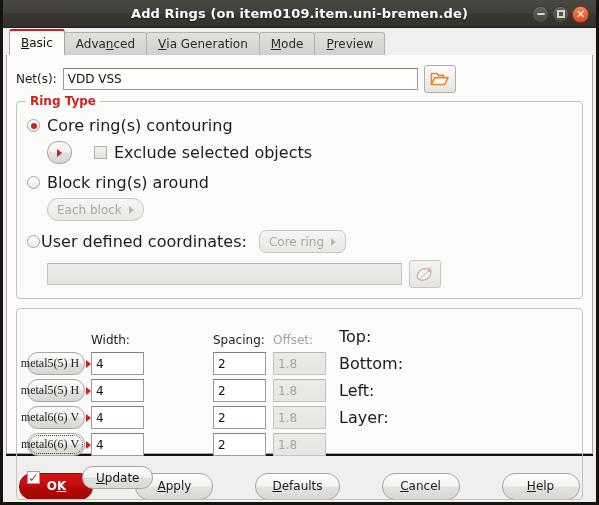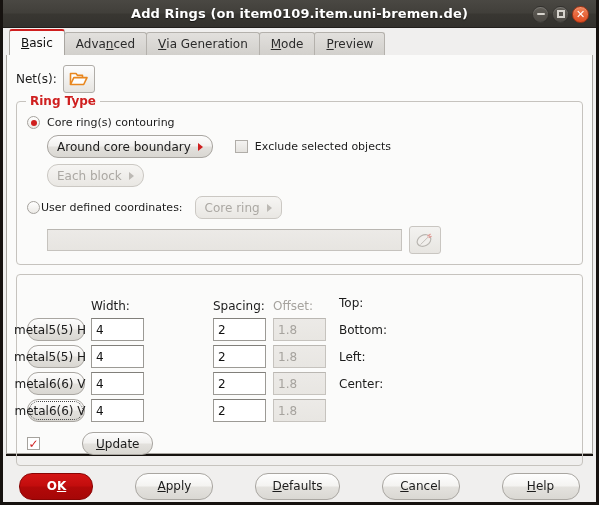--- a/index.html
+++ b/index.html
@@ -212,21 +212,21 @@
   .checkbox.off {
     background: linear-gradient(to bottom, #f4f3f1, #e4e2de);
     border-color: #b0ada8;
   }
   .checkbox .tick {
     color: #cf1f1f;
     font-size: 12px;
     line-height: 12px;
     font-weight: bold;
   }
-  .opt-label { font-size: 11px; color: #1c1c1c; }
+  .opt-label { font-size: 16px; color: #1c1c1c; }
 
   
   .combo {
     height: 23px;
     padding: 0 9px;
     background: linear-gradient(to bottom, #fdfdfd 0%, #f2f1ef 48%, #e3e1dd 52%, #d9d7d2 100%);
     border: 1px solid #a9a6a1;
     border-radius: 11px;
     display: inline-flex;
     align-items: center;
@@ -279,25 +279,25 @@
   }
   .cfg-head {
     font-size: 12px;
     color: #1c1c1c;
     text-align: center;
     height: 20px;
     display: flex; align-items: flex-end; justify-content: center;
   }
   .cfg-head.dim { color: #a6a39e; }
   .cfg-rowlabel {
-    font-size: 12px;
+    font-size: 16px;
     color: #1c1c1c;
     text-align: left;
   }
-  .cfg-grid .combo { width: 100%; }
+  .cfg-grid .combo { width: 100%; font-family: Liberation Serif, serif; }
   .num-input {
     height: 23px;
     width: 53px;
     background: #ffffff;
     border: 1px solid #9c9a95;
     border-top-color: #817f7a;
     font-size: 12px;
     color: #111;
     padding: 0 4px;
     display: flex; align-items: center;
@@ -404,47 +404,51 @@
     <div class="tab">
       <span class="mn">P</span>
         <span>review</span>
     </div>
   </div>
 
   <div class="panel">
 
     <div class="nets-row">
       <span class="nets-label">Net(s):</span>
+      <div class="text-input" id="nets-input">VDD VSS</div>
       <div class="icon-btn">
         <svg width="19" height="16" viewBox="0 0 19 16">
           <path d="M1.5 13.5 L1.5 2.5 L7 2.5 L8.6 4.4 L13.5 4.4 L13.5 6.4" fill="#fdfdfd" stroke="#e8861e" stroke-width="1.6" stroke-linejoin="round"></path>
           <path d="M1.5 13.5 L4.8 6.6 L18 6.6 L14.7 13.5 Z" fill="#fdfdfd" stroke="#e8861e" stroke-width="1.6" stroke-linejoin="round"></path>
         </svg>
       </div>
     </div>
 
     <div class="group">
       <div class="group-title">Ring Type</div>
 
       <div class="opt-row">
         <span class="radio on"></span>
         <span class="opt-label">Core ring(s) contouring</span>
       </div>
 
       <div class="sub-indent" style="display:flex;align-items:center;gap:22px;">
         <div class="combo">
-          <span>Around core boundary</span>
           <span class="arrow"></span>
         </div>
         <div class="opt-row">
           <span class="checkbox off"></span>
           <span class="opt-label">Exclude selected objects</span>
         </div>
       </div>
 
+      <div class="opt-row" style="margin-top:9px;">
+        <span class="radio"></span>
+        <span class="opt-label">Block ring(s) around</span>
+      </div>
 
       <div class="sub-indent">
         <div class="combo disabled">
           <span>Each block</span>
           <span class="arrow"></span>
         </div>
       </div>
 
       <div class="opt-row" style="margin-top:9px;gap:1px;">
         <span class="radio"></span>
@@ -497,21 +501,21 @@
 
         <div class="cfg-rowlabel">Left:</div>
         <div class="combo">
           <span>metal6(6) V</span>
           <span class="arrow"></span>
         </div>
         <div class="num-input">4</div>
         <div class="num-input">2</div>
         <div class="num-input disabled">1.8</div>
 
-        <div class="cfg-rowlabel">Center:</div>
+        <div class="cfg-rowlabel">Layer:</div>
         <div class="combo focused">
           <span>metal6(6) V</span>
           <span class="arrow"></span>
         </div>
         <div class="num-input">4</div>
         <div class="num-input">2</div>
         <div class="num-input disabled">1.8</div>
       </div>
 
       <div class="offset-row">

